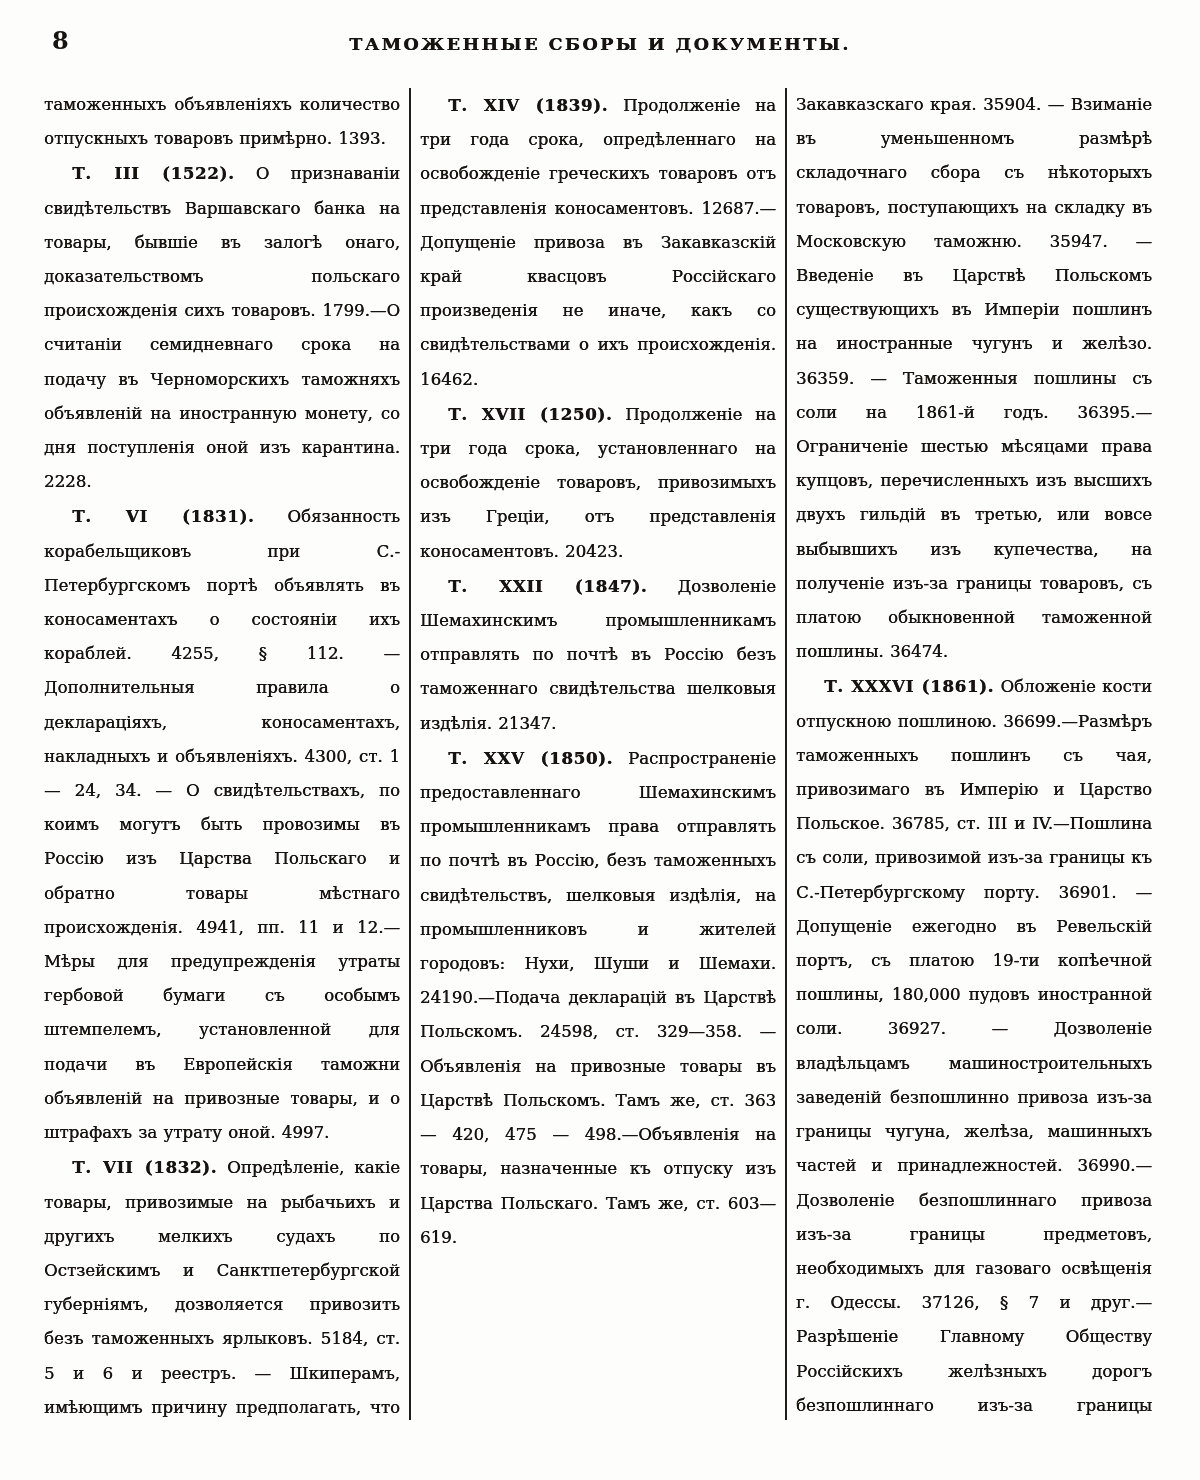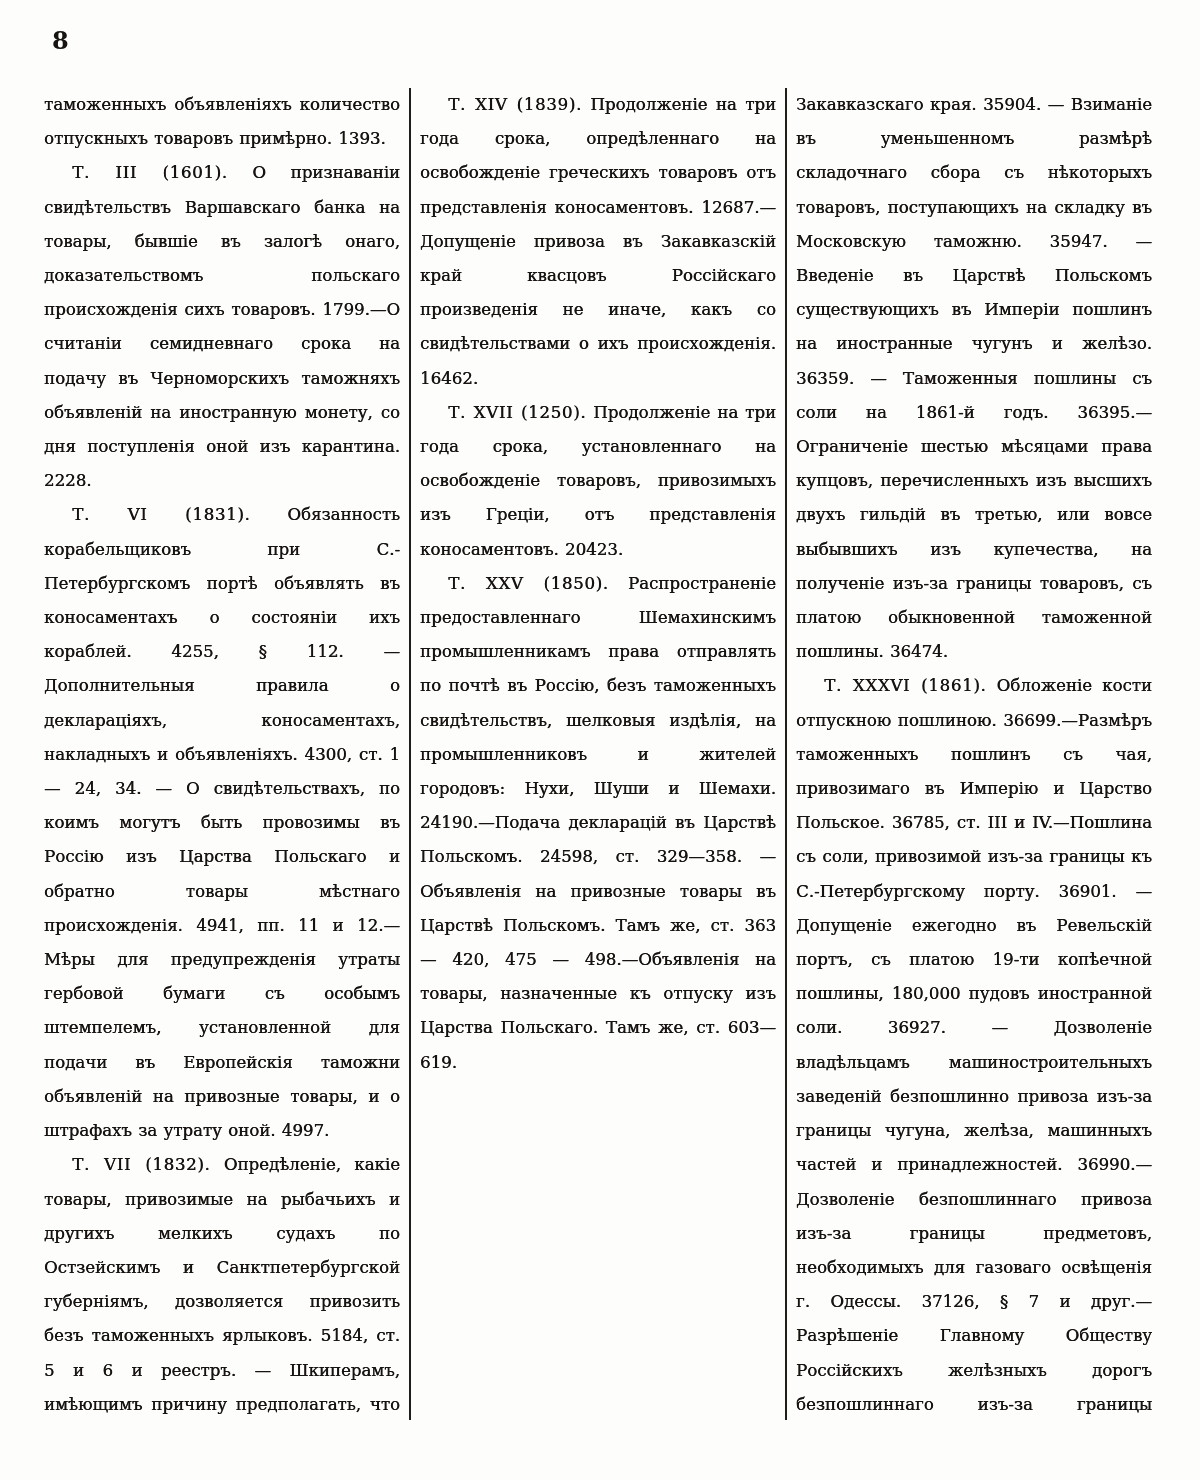--- a/index.html
+++ b/index.html
@@ -36,41 +36,43 @@
     font-size:16.6px;
     line-height:34.2px;
     text-shadow:0.35px 0 0 currentColor;
     word-spacing:1px;
   }
   .column:first-child{padding-left:0;}
   .column:last-child{padding-right:0;}
   .rule{width:2px;background:#211e1a;height:1332px;}
   .entry{margin:0;text-indent:1.7em;hyphens:auto;}
   .entry.no-indent{text-indent:0;}
-  .seg-b{font-weight:400;letter-spacing:0.7px;}
+  .seg-b{font-weight:700;letter-spacing:0.7px;}
   .seg-i{}
 </style>
 </head>
 <body>
 
 <div class="page">
   <div class="header">
     <span class="page-number">8</span>
+    <div class="running-title">ТАМОЖЕННЫЕ СБОРЫ И ДОКУМЕНТЫ.</div>
   </div>
   <div class="columns">
     <div class="column">
         <p class="entry no-indent"><span class="seg-n">таможенныхъ объявленіяхъ количество отпускныхъ товаровъ примѣрно. 1393.</span></p>
-        <p class="entry"><span class="seg-b">Т. III (1601).</span><span class="seg-n"> О признаваніи свидѣтельствъ Варшавскаго банка на товары, бывшіе въ залогѣ онаго, доказательствомъ польскаго происхожденія сихъ товаровъ. 1799.—О считаніи семидневнаго срока на подачу въ Черноморскихъ таможняхъ объявленій на иностранную монету, со дня поступленія оной изъ карантина. 2228.</span></p>
+        <p class="entry"><span class="seg-b">Т. III (1522).</span><span class="seg-n"> О признаваніи свидѣтельствъ Варшавскаго банка на товары, бывшіе въ залогѣ онаго, доказательствомъ польскаго происхожденія сихъ товаровъ. 1799.—О считаніи семидневнаго срока на подачу въ Черноморскихъ таможняхъ объявленій на иностранную монету, со дня поступленія оной изъ карантина. 2228.</span></p>
         <p class="entry"><span class="seg-b">Т. VI (1831).</span><span class="seg-n"> Обязанность корабельщиковъ при С.-Петербургскомъ портѣ объявлять въ коносаментахъ о состояніи ихъ кораблей. 4255, </span><span class="seg-i">§ 112</span><span class="seg-n">. — Дополнительныя правила о деклараціяхъ, коносаментахъ, накладныхъ и объявленіяхъ. 4300, </span><span class="seg-i">ст. 1 — 24, 34</span><span class="seg-n">. — О свидѣтельствахъ, по коимъ могутъ быть провозимы въ Россію изъ Царства Польскаго и обратно товары мѣстнаго происхожденія. 4941, </span><span class="seg-i">пп. 11 и 12</span><span class="seg-n">.—Мѣры для предупрежденія утраты гербовой бумаги съ особымъ штемпелемъ, установленной для подачи въ Европейскія таможни объявленій на привозные товары, и о штрафахъ за утрату оной. 4997.</span></p>
         <p class="entry"><span class="seg-b">Т. VII (1832).</span><span class="seg-n"> Опредѣленіе, какіе товары, привозимые на рыбачьихъ и другихъ мелкихъ судахъ по Остзейскимъ и Санктпетербургской губерніямъ, дозволяется привозить безъ таможенныхъ ярлыковъ. 5184, </span><span class="seg-i">ст. 5 и 6 и реестръ</span><span class="seg-n">. — Шкиперамъ, имѣющимъ причину предполагать, что грузъ ихъ потерпѣлъ отъ аваріи, объяснять о томъ въ деклараціяхъ. 5370. — Объ оштрафованіи Бессарабскихъ льготныхъ купцовъ, подающихъ въ таможни объявленія объ отправленіи товаровъ, не имъ принадлежащихъ. 5554. — О коносаментахъ, деклараціяхъ и другихъ документахъ на товары, привозимые моремъ и сухимъ путемъ къ мѣстамъ, гдѣ учреждены карантины. 5690, </span></p>
       </div>
     <div class="rule"></div>
     <div class="column">
         <p class="entry"><span class="seg-b">Т. XIV (1839).</span><span class="seg-n"> Продолженіе на три года срока, опредѣленнаго на освобожденіе греческихъ товаровъ отъ представленія коносаментовъ. 12687.—Допущеніе привоза въ Закавказскій край квасцовъ Россійскаго произведенія не иначе, какъ со свидѣтельствами о ихъ происхожденія. 16462.</span></p>
         <p class="entry"><span class="seg-b">Т. XVII (1250).</span><span class="seg-n"> Продолженіе на три года срока, установленнаго на освобожденіе товаровъ, привозимыхъ изъ Греціи, отъ представленія коносаментовъ. 20423.</span></p>
+        <p class="entry"><span class="seg-b">Т. XXII (1847).</span><span class="seg-n"> Дозволеніе Шемахинскимъ промышленникамъ отправлять по почтѣ въ Россію безъ таможеннаго свидѣтельства шелковыя издѣлія. 21347.</span></p>
         <p class="entry"><span class="seg-b">Т. XXV (1850).</span><span class="seg-n"> Распространеніе предоставленнаго Шемахинскимъ промышленникамъ права отправлять по почтѣ въ Россію, безъ таможенныхъ свидѣтельствъ, шелковыя издѣлія, на промышленниковъ и жителей городовъ: Нухи, Шуши и Шемахи. 24190.—Подача декларацій въ Царствѣ Польскомъ. 24598, </span><span class="seg-i">ст. 329—358</span><span class="seg-n">. — Объявленія на привозные товары въ Царствѣ Польскомъ. </span><span class="seg-i">Тамъ же, ст. 363 — 420, 475 — 498</span><span class="seg-n">.—Объявленія на товары, назначенные къ отпуску изъ Царства Польскаго. </span><span class="seg-i">Тамъ же, ст. 603—619</span><span class="seg-n">.</span></p>
       </div>
     <div class="rule"></div>
     <div class="column">
         <p class="entry no-indent"><span class="seg-n">Закавказскаго края. 35904. — Взиманіе въ уменьшенномъ размѣрѣ складочнаго сбора съ нѣкоторыхъ товаровъ, поступающихъ на складку въ Московскую таможню. 35947. — Введеніе въ Царствѣ Польскомъ существующихъ въ Имперіи пошлинъ на иностранные чугунъ и желѣзо. 36359. — Таможенныя пошлины съ соли на 1861-й годъ. 36395.—Ограниченіе шестью мѣсяцами права купцовъ, перечисленныхъ изъ высшихъ двухъ гильдій въ третью, или вовсе выбывшихъ изъ купечества, на полученіе изъ-за границы товаровъ, съ платою обыкновенной таможенной пошлины. 36474.</span></p>
         <p class="entry"><span class="seg-b">Т. XXXVI (1861).</span><span class="seg-n"> Обложеніе кости отпускною пошлиною. 36699.—Размѣръ таможенныхъ пошлинъ съ чая, привозимаго въ Имперію и Царство Польское. 36785, </span><span class="seg-i">ст. III и IV</span><span class="seg-n">.—Пошлина съ соли, привозимой изъ-за границы къ С.-Петербургскому порту. 36901. — Допущеніе ежегодно въ Ревельскій портъ, съ платою 19-ти копѣечной пошлины, 180,000 пудовъ иностранной соли. 36927. — Дозволеніе владѣльцамъ машиностроительныхъ заведеній безпошлинно привоза изъ-за границы чугуна, желѣза, машинныхъ частей и принадлежностей. 36990.—Дозволеніе безпошлиннаго привоза изъ-за границы предметовъ, необходимыхъ для газоваго освѣщенія г. Одессы. 37126, </span><span class="seg-i">§ 7 и друг.</span><span class="seg-n">—Разрѣшеніе Главному Обществу Россійскихъ желѣзныхъ дорогъ безпошлиннаго изъ-за границы привоза рельсовъ и другихъ принадлежностей пути. 37589, </span></p>
       </div>
   </div>
 </div>
 

